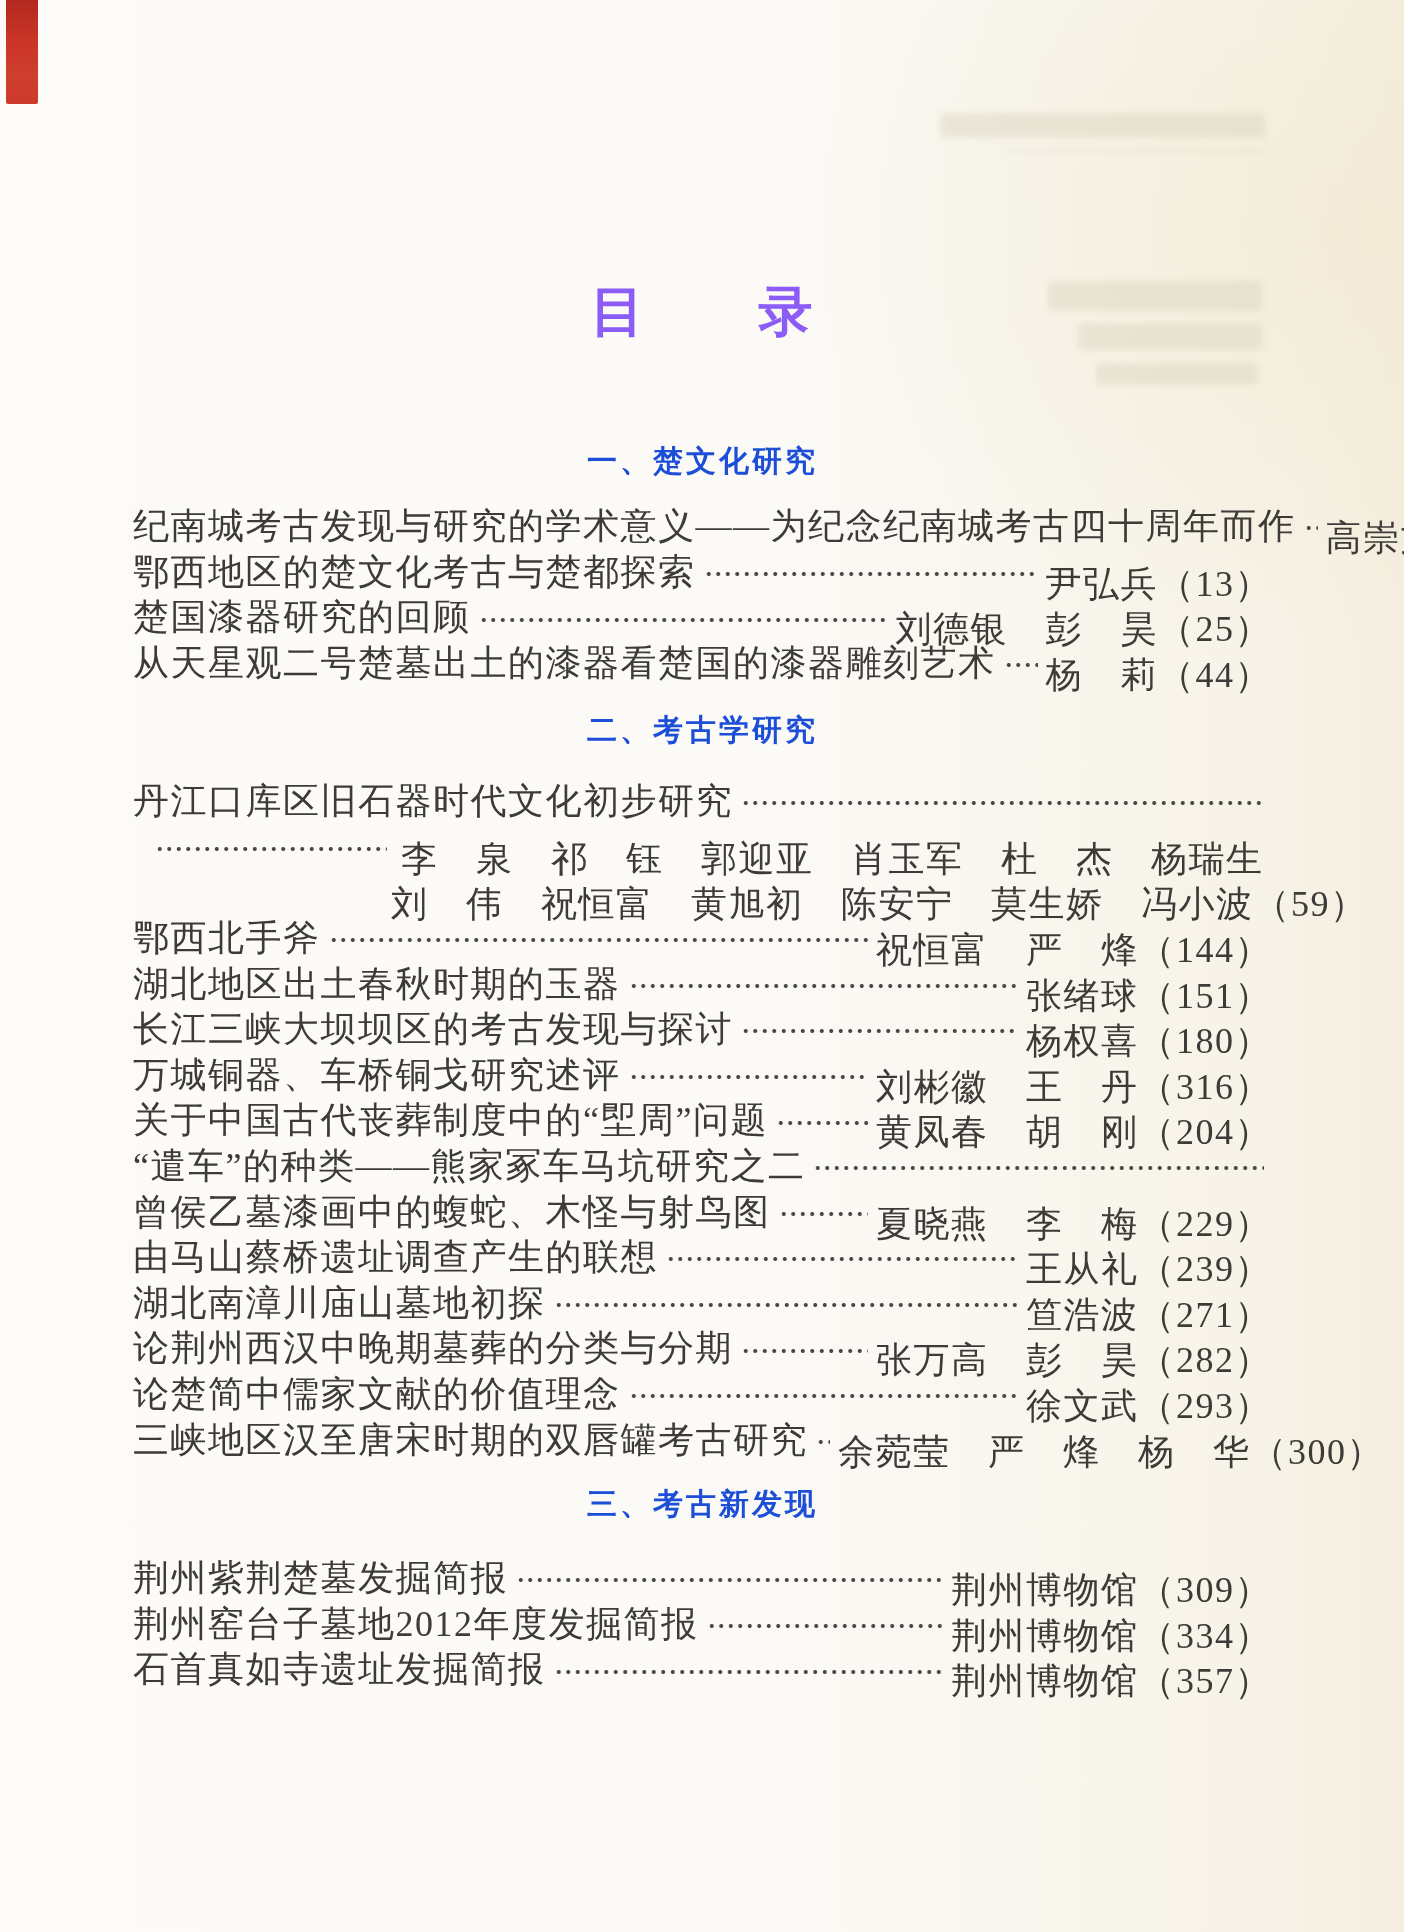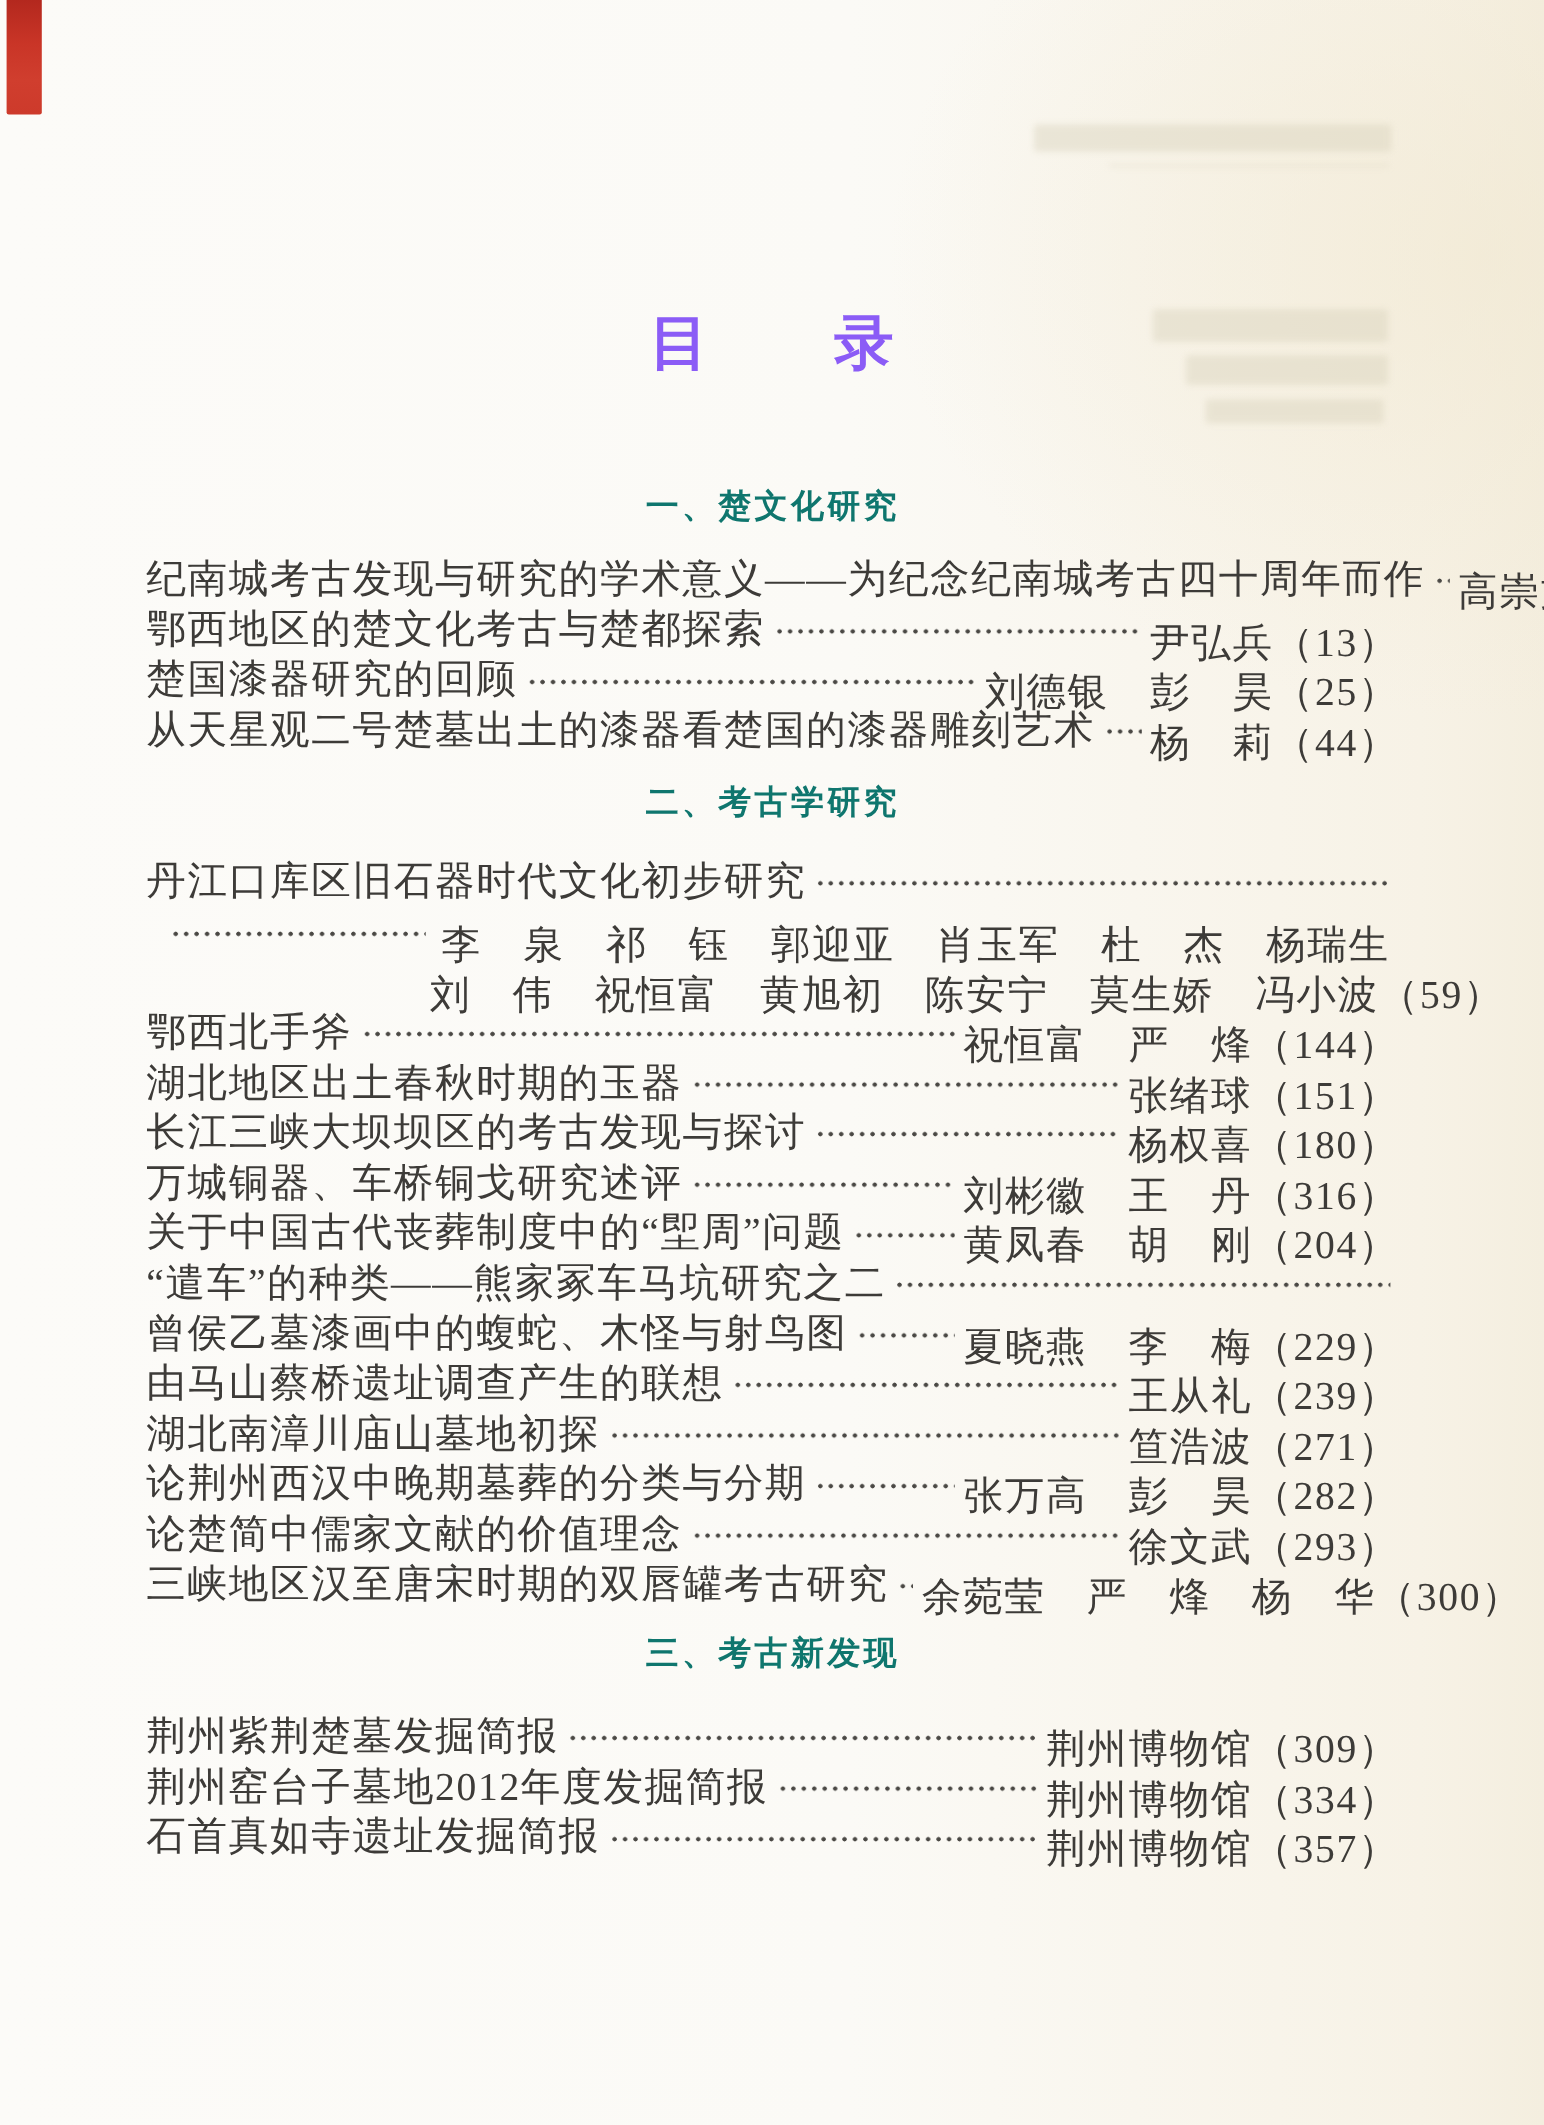--- a/index.html
+++ b/index.html
@@ -28,21 +28,21 @@
 
   .content{position:absolute;left:133px;top:0;width:1139px;height:100%;}
   .page-title{
     position:absolute;top:282px;left:0;width:100%;
     text-align:center;font-size:54px;line-height:60px;font-weight:bold;
     color:#8b5cf6;letter-spacing:2px;white-space:pre;
   }
   .section-heading{
     position:absolute;left:0;width:100%;text-align:center;
     font-family:"Liberation Sans","DejaVu Sans",sans-serif;
-    font-weight:bold;font-size:30px;line-height:40px;color:#0f766e;letter-spacing:3px;
+    font-weight:bold;font-size:30px;line-height:40px;color:#1d4ed8;letter-spacing:3px;
   }
   .entry-list{position:absolute;left:0;width:100%;}
   .h0{top:441px;} .l0{top:504px;}
   .h1{top:710px;} .l1{top:779px;}
   .h2{top:1484px;} .l2{top:1556px;}
 
   .entry-line{
     display:flex;align-items:center;height:45.6px;
     font-size:36px;letter-spacing:1.5px;white-space:pre;color:#3d3b38;
   }

